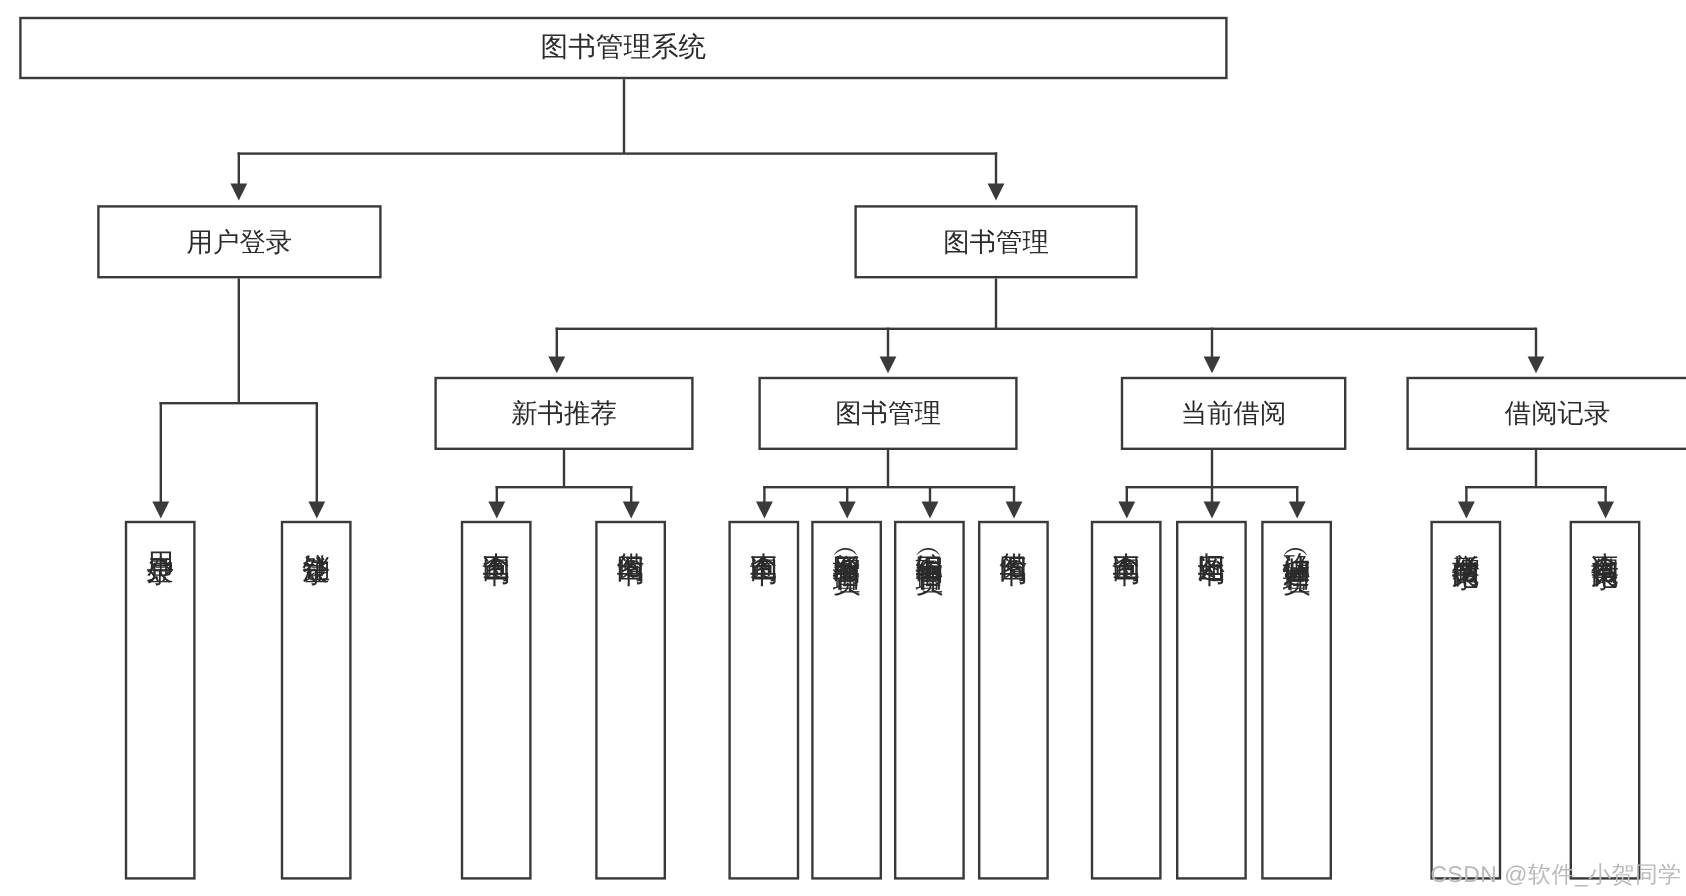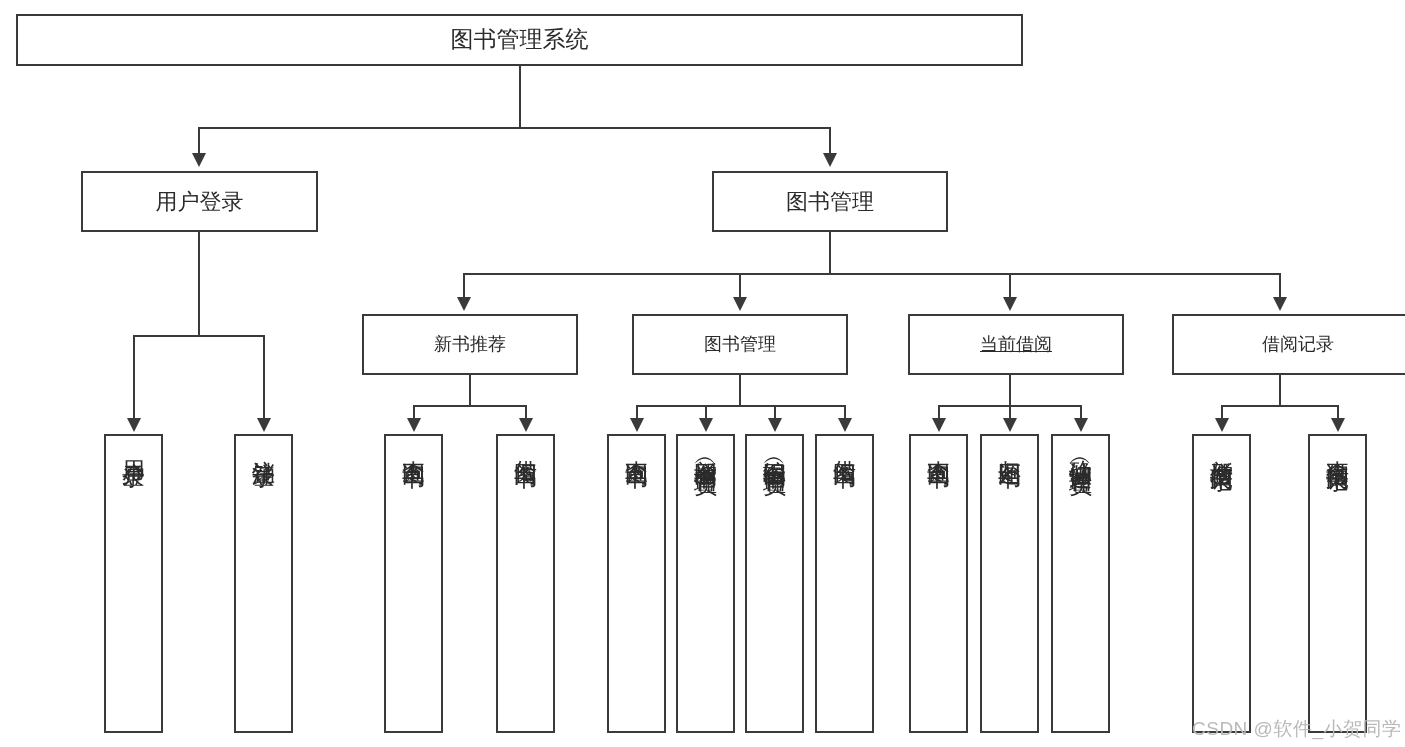--- a/index.html
+++ b/index.html
@@ -31,21 +31,21 @@
   }
   .node .label {
     display: block;
     line-height: 1.18;
     white-space: pre;
     text-align: center;
   }
 
   .node.root .label      { font-size: 23px; }
   .node.level2 .label    { font-size: 22px; }
-  .node.level3 .label    { font-size: 18px; }
+  .node.level3 .label    { font-size: 22px; }
 
   
   .node.leaf {
     align-items: flex-start;
     justify-content: center;
     padding-top: 6px;
   }
   .node.leaf .label {
     writing-mode: vertical-rl;
     text-orientation: upright;
@@ -128,21 +128,21 @@
   <div class="arrow" style="left:1003px; top:297px;"></div>
   <div class="vline" style="left:1279px; top:273px; width:2px; height:25px;"></div>
   <div class="arrow" style="left:1273px; top:297px;"></div>
 
   <div class="node level3" style="left:362px; top:314px; width:216px; height:61px;">
     <span class="label">新书推荐</span>
   </div>
   <div class="node level3" style="left:632px; top:314px; width:216px; height:61px;">
     <span class="label">图书管理</span>
   </div>
-  <div class="node level3" style="left:908px; top:314px; width:216px; height:61px;text-decoration:underline;">
+  <div class="node level3" style="left:934px; top:314px; width:188px; height:61px;">
     <span class="label">当前借阅</span>
   </div>
   <div class="node level3" style="left:1172px; top:314px; width:252px; height:61px;">
     <span class="label">借阅记录</span>
   </div>
 
   <div class="vline" style="left:469px; top:375px; width:2px; height:31px;"></div>
   <div class="hline" style="left:413px; top:405px; width:114px; height:2px;"></div>
   <div class="vline" style="left:413px; top:405px; width:2px; height:14px;"></div>
   <div class="arrow" style="left:407px; top:418px;"></div>

